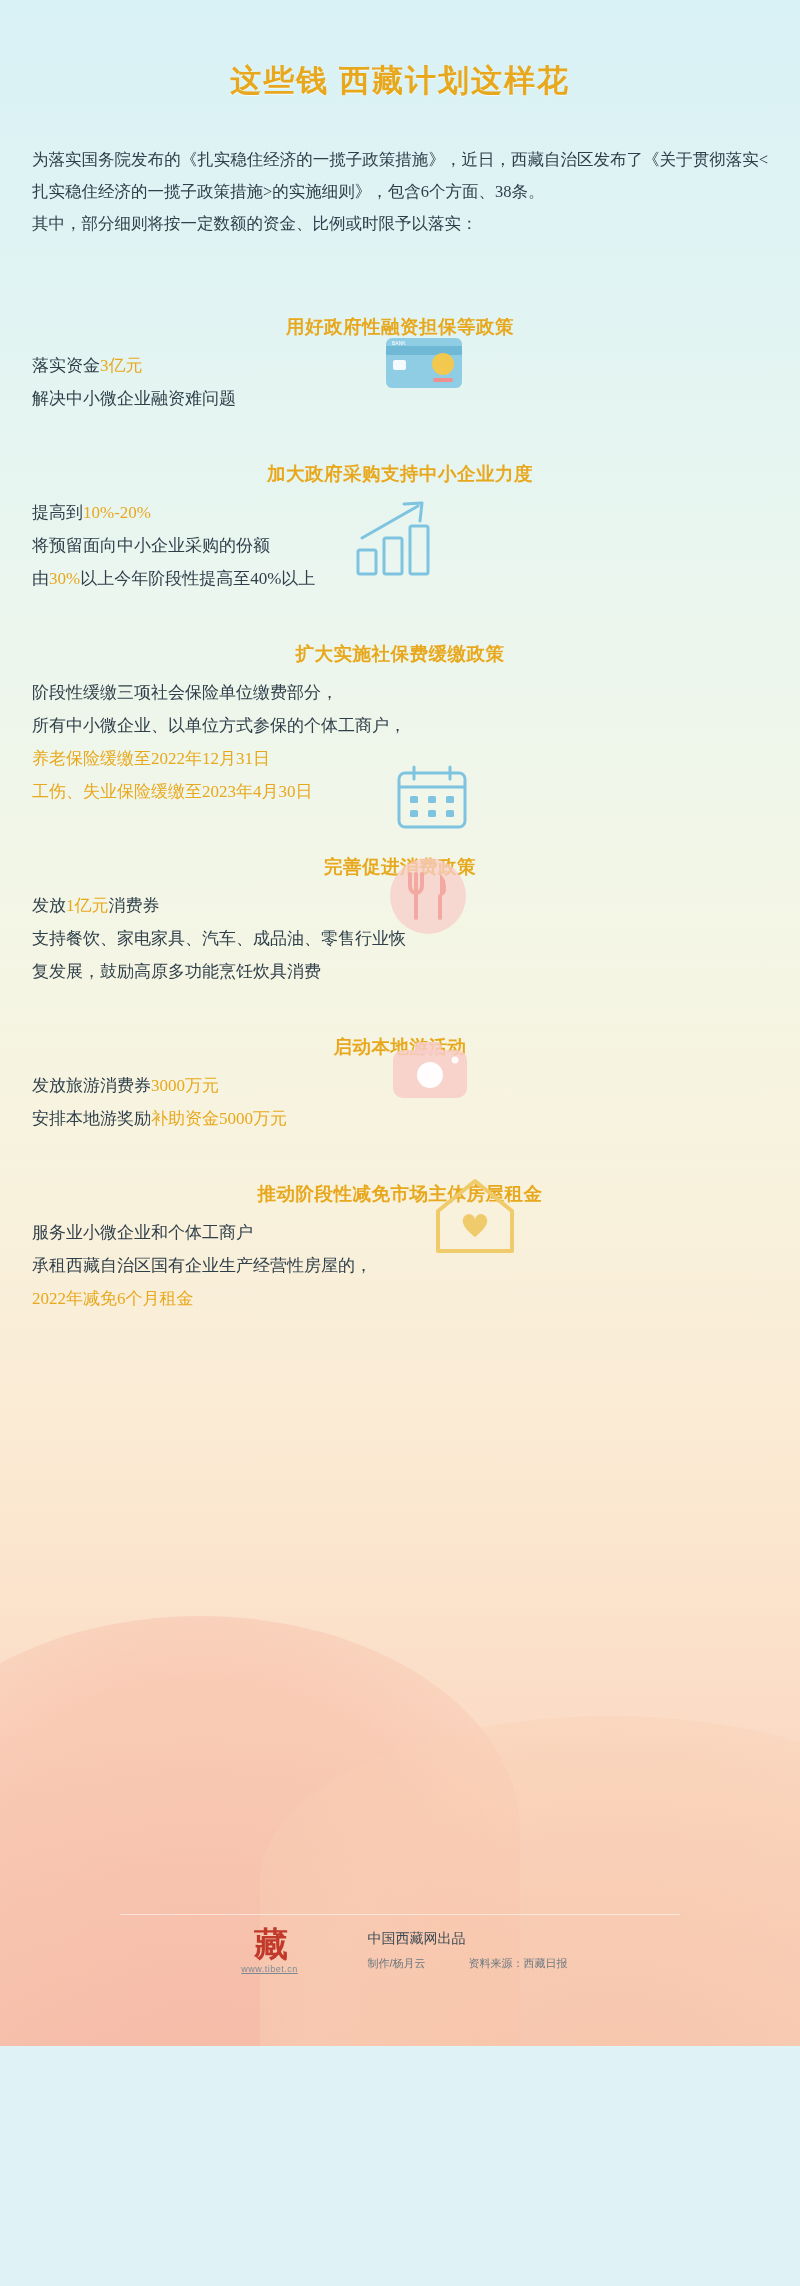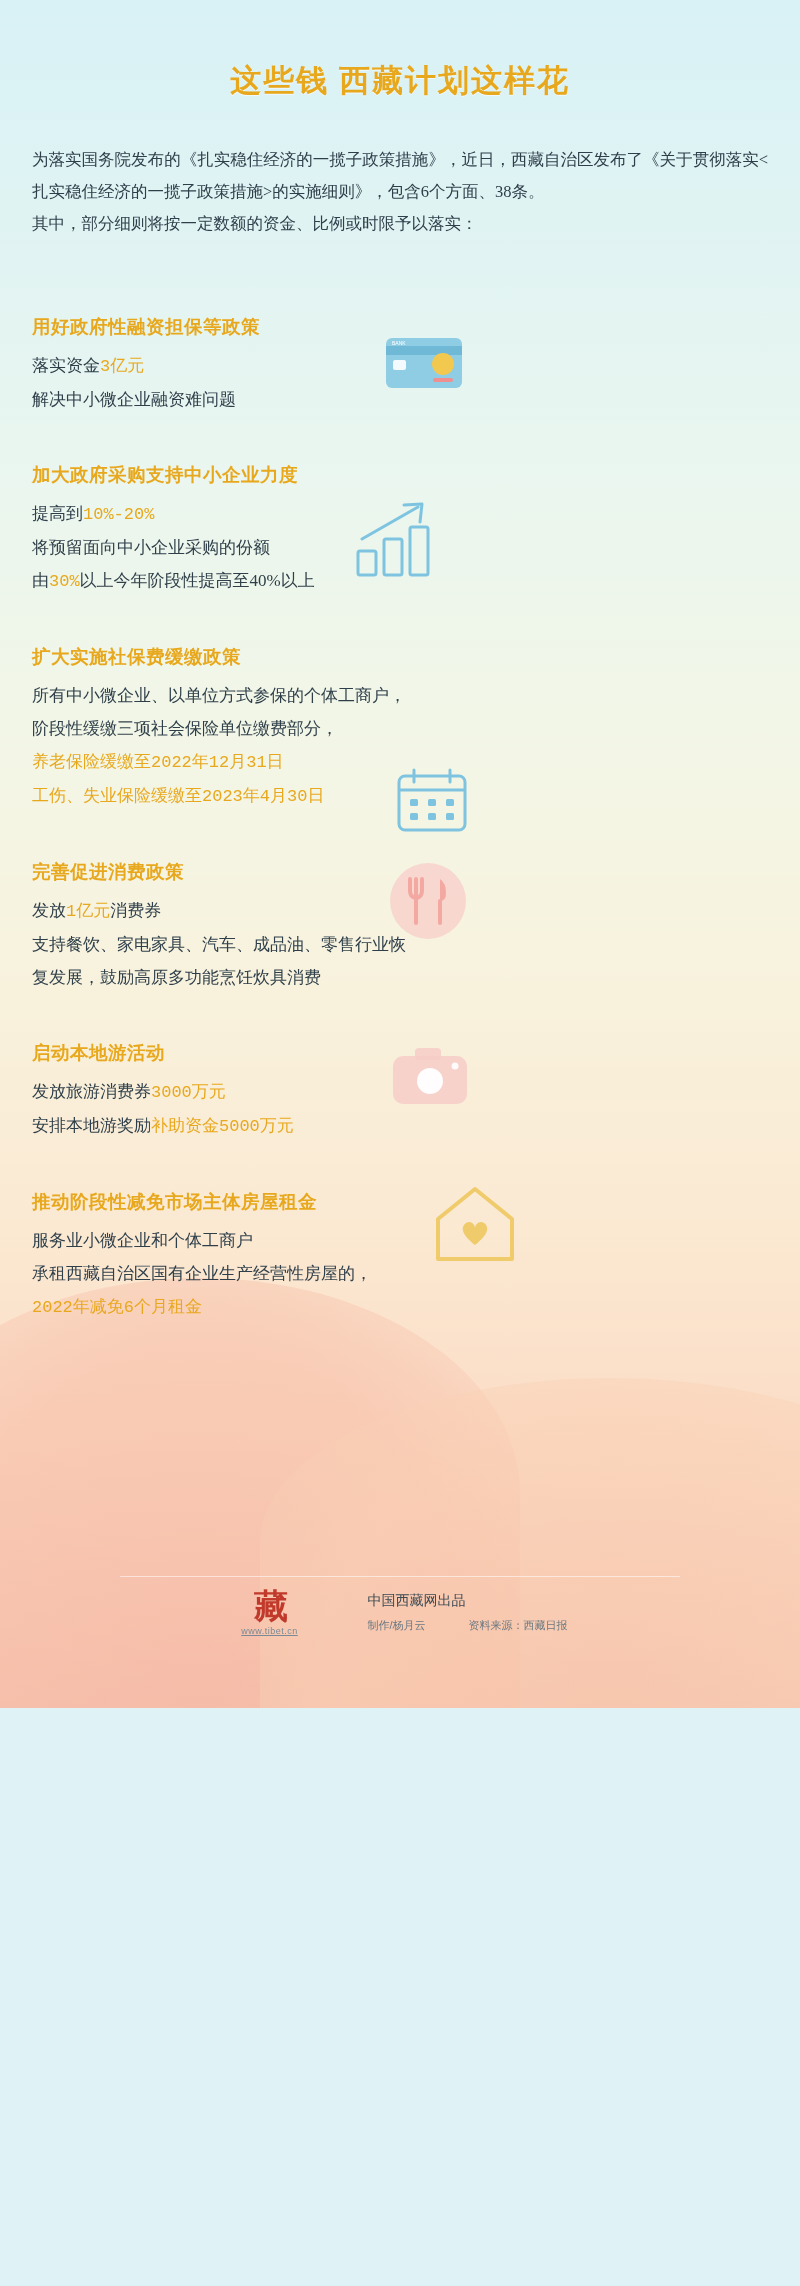--- a/index.html
+++ b/index.html
@@ -9,21 +9,21 @@
   body {
     width: 800px;
     height: 2286px;
     font-family: "Liberation Serif", serif;
     background: #dff2f5;
     overflow: hidden;
   }
   .page {
     position: relative;
     width: 800px;
-    height: 1708px;
+    height: 2046px;
     background:
       linear-gradient(180deg,
         #d9f2f6 0%,
         #dff3f3 12%,
         #eaf6ef 28%,
         #f3f6e6 44%,
         #f8f2dd 58%,
         #fbe9d2 72%,
         #fbdcc6 84%,
         #f8cfbb 93%,
@@ -80,29 +80,29 @@
     position: relative;
     margin: 0 32px;
     padding-top: 46px;
   }
   .sec-title {
     font-size: 18.5px;
     font-weight: bold;
     color: #e8a81d;
     letter-spacing: 0.5px;
     margin-bottom: 10px;
+    text-align: center;
   }
   .line {
     font-size: 17px;
     line-height: 33px;
     color: #2f3f4a;
   }
   .hl {
     color: #e8a81d;
-    font-family: Liberation Mono, monospace;
   }
 
   
   .icon {
     position: absolute;
     right: 72px;
   }
 
   
   .footer {
@@ -219,24 +219,24 @@
           <rect x="58" y="26" width="18" height="48" rx="2" fill="none" stroke="#7ec4e0" stroke-width="3"></rect>
           <path d="M10 38 L66 6" stroke="#7ec4e0" stroke-width="3" fill="none" stroke-linecap="round"></path>
           <path d="M52 4 L70 3 L68 21" stroke="#7ec4e0" stroke-width="3" fill="none" stroke-linecap="round" stroke-linejoin="round"></path>
         </svg>
       </div>
     </div>
 
     <div class="section">
       <div class="sec-title">扩大实施社保费缓缴政策</div>
       <div class="line">
+        <span>阶段性缓缴三项社会保险单位缴费部分，</span>
+      </div>
+      <div class="line">
         <span>所有中小微企业、以单位方式参保的个体工商户，</span>
-      </div>
-      <div class="line">
-        <span>阶段性缓缴三项社会保险单位缴费部分，</span>
       </div>
       <div class="line">
         <span class="hl">养老保险缓缴至2022年12月31日</span>
       </div>
       <div class="line">
         <span class="hl">工伤、失业保险缓缴至2023年4月30日</span>
       </div>
       <div class="icon" style="top:168px; right:300px;">
         <svg width="72" height="68" viewBox="0 0 72 68">
           <rect x="3" y="10" width="66" height="54" rx="6" fill="none" stroke="#7ec4e0" stroke-width="3"></rect>

